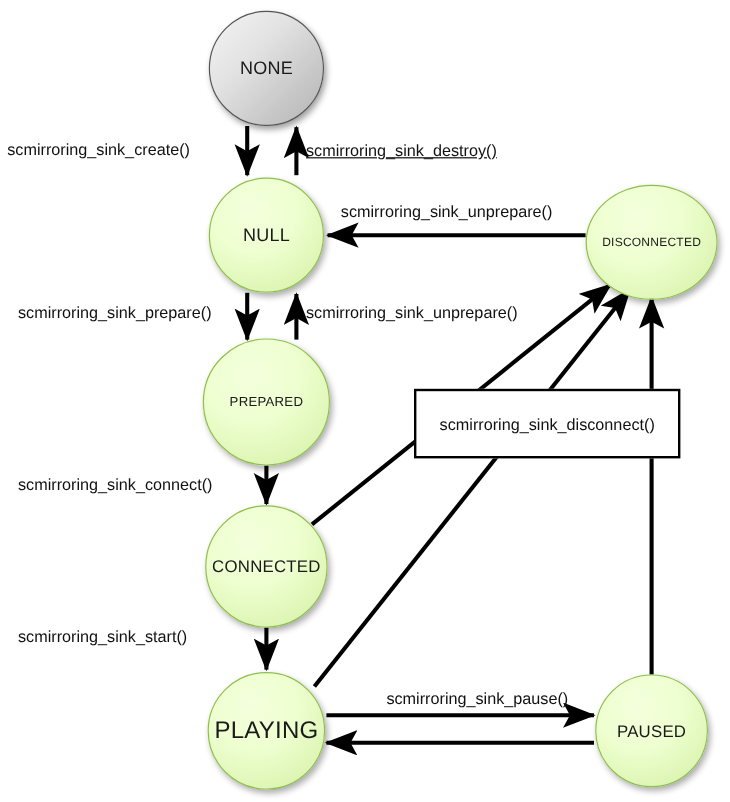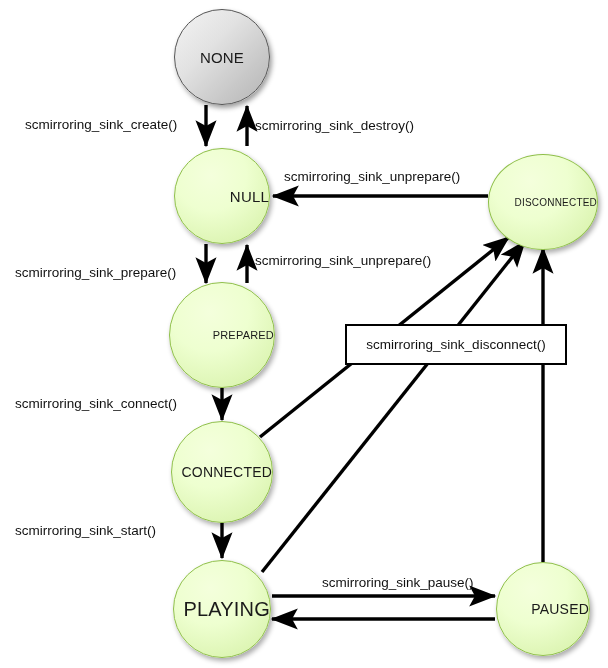--- a/index.html
+++ b/index.html
@@ -5,21 +5,21 @@
   html,body{margin:0;padding:0;background:#ffffff;}
   body{width:608px;height:668px;overflow:hidden;
        font-family:"Liberation Sans","DejaVu Sans",sans-serif;}
   #stage{position:relative;width:608px;height:668px;background:#fff;}
   #wires{position:absolute;left:0;top:0;width:608px;height:668px;}
   .node{position:absolute;display:flex;align-items:center;justify-content:center;
         border-radius:50%;box-sizing:border-box;text-align:center;
         color:#1a1a1a;letter-spacing:.2px;white-space:nowrap;}
   .node.green{border:1.6px solid #8fbf4a;
         background:radial-gradient(circle at 38% 28%,#f4ffdc 0%,#eeffd0 40%,#ddf5b4 78%,#d4efa6 100%);
-        box-shadow:2px 3px 5px rgba(0,0,0,.33);justify-content:flex-end;}
+        box-shadow:2px 3px 5px rgba(0,0,0,.33);}
   .node.gray{border:1.6px solid #555;
         background:linear-gradient(135deg,#f4f4f4 0%,#e2e2e2 38%,#c8c8c8 72%,#b4b4b4 100%);
         box-shadow:2px 3px 5px rgba(0,0,0,.38);text-align:right;}
   .lbl{position:absolute;font-size:13.5px;color:#111;white-space:nowrap;}
   .evbox{position:absolute;background:#fff;border:2.4px solid #000;box-sizing:border-box;
          display:flex;align-items:center;justify-content:center;font-size:13.5px;color:#111;
          white-space:nowrap;}
 </style>
 </head>
 <body>
@@ -81,26 +81,26 @@
   </div>
 
   <div class="node green" style="left:496px;top:562px;width:94px;height:94px;font-size:14px;">
     <span>PAUSED</span>
   </div>
 
   <div class="node green" style="left:488px;top:154px;width:110px;height:96px;font-size:10px;">
     <span>DISCONNECTED</span>
   </div>
 
-  <div class="lbl" style="left:25px;top:117px;">scmirroring_sink_create()</div>
-  <div class="lbl" style="left:255px;top:118px;">scmirroring_sink_destroy()</div>
-  <div class="lbl" style="left:15px;top:253px;margin-top:12px;">scmirroring_sink_prepare()</div>
+  <div class="lbl" style="left:6px;top:117px;">scmirroring_sink_create()</div>
+  <div class="lbl" style="left:255px;top:118px;text-decoration:underline;">scmirroring_sink_destroy()</div>
+  <div class="lbl" style="left:15px;top:253px;">scmirroring_sink_prepare()</div>
   <div class="lbl" style="left:255px;top:253px;">scmirroring_sink_unprepare()</div>
   <div class="lbl" style="left:284px;top:169px;">scmirroring_sink_unprepare()</div>
   <div class="lbl" style="left:15px;top:396px;">scmirroring_sink_connect()</div>
   <div class="lbl" style="left:15px;top:523px;">scmirroring_sink_start()</div>
   <div class="lbl" style="left:290px;top:575px;margin-left:32px;">scmirroring_sink_pause()</div>
 
-  <div class="evbox" style="left:345px;top:324px;width:222px;height:41px;">
+  <div class="evbox" style="left:345px;top:324px;width:222px;height:58px;">
     <span>scmirroring_sink_disconnect()</span>
   </div>
 
 </div>
 
 </body></html>

